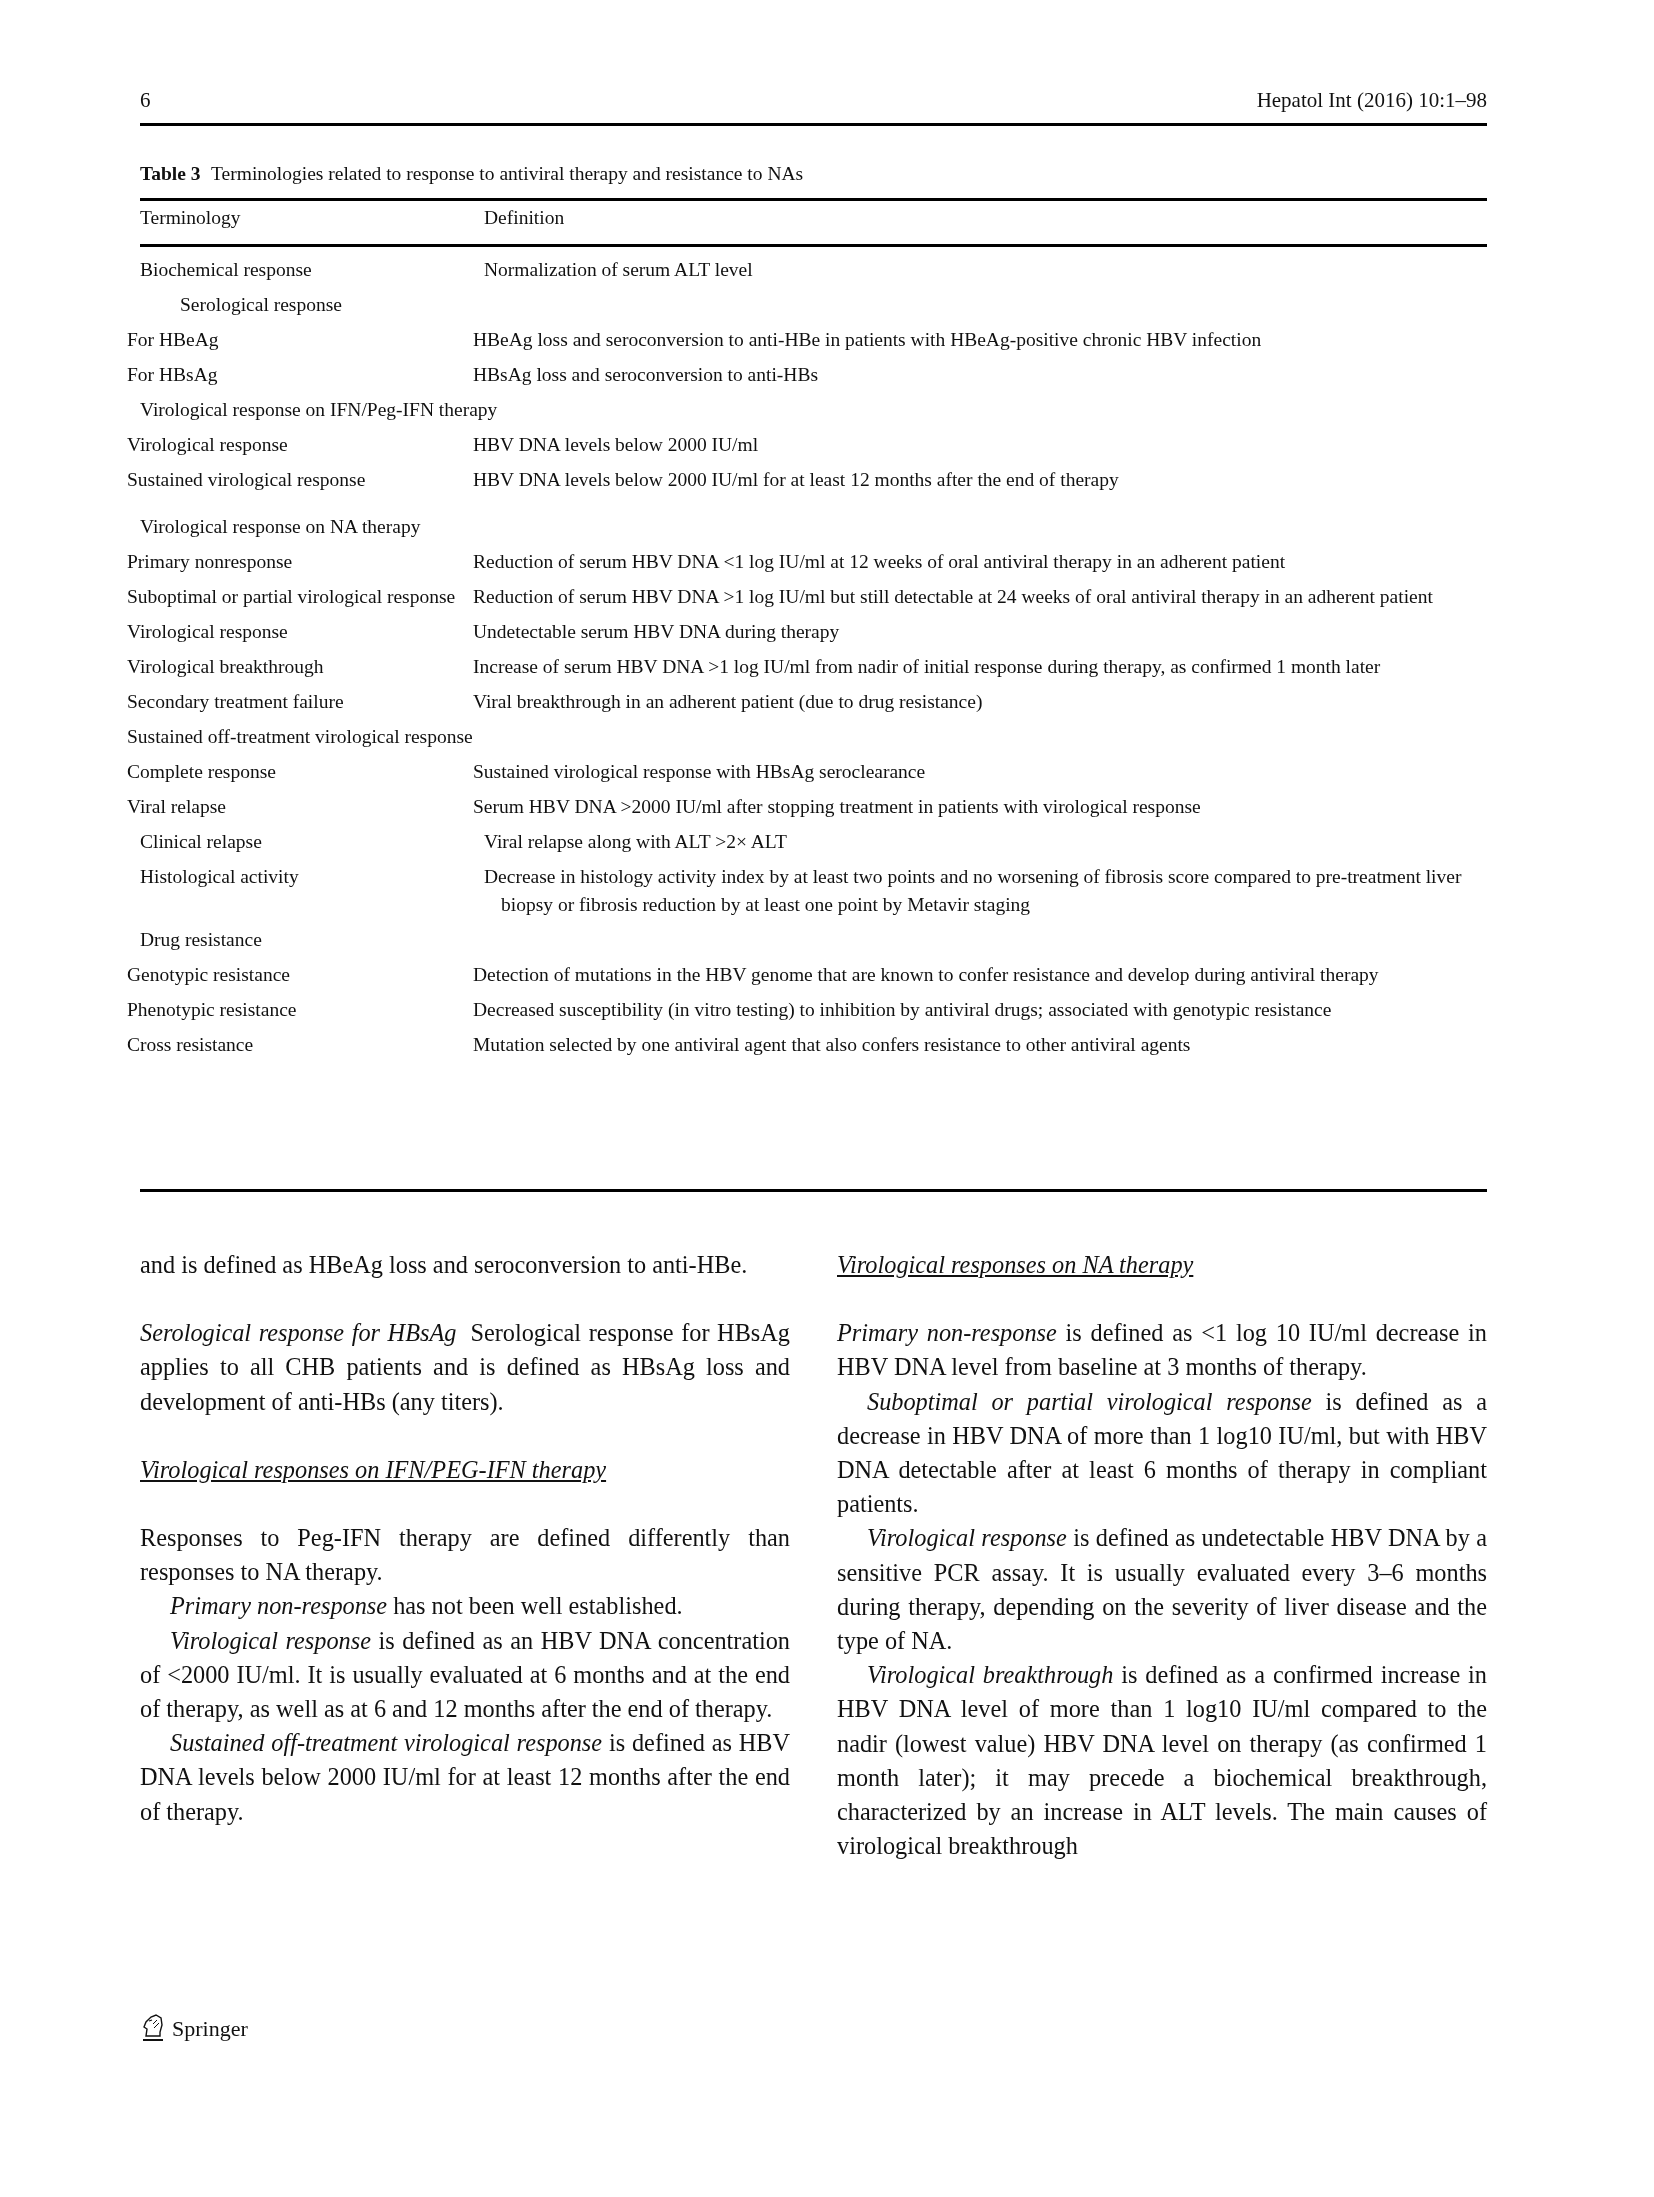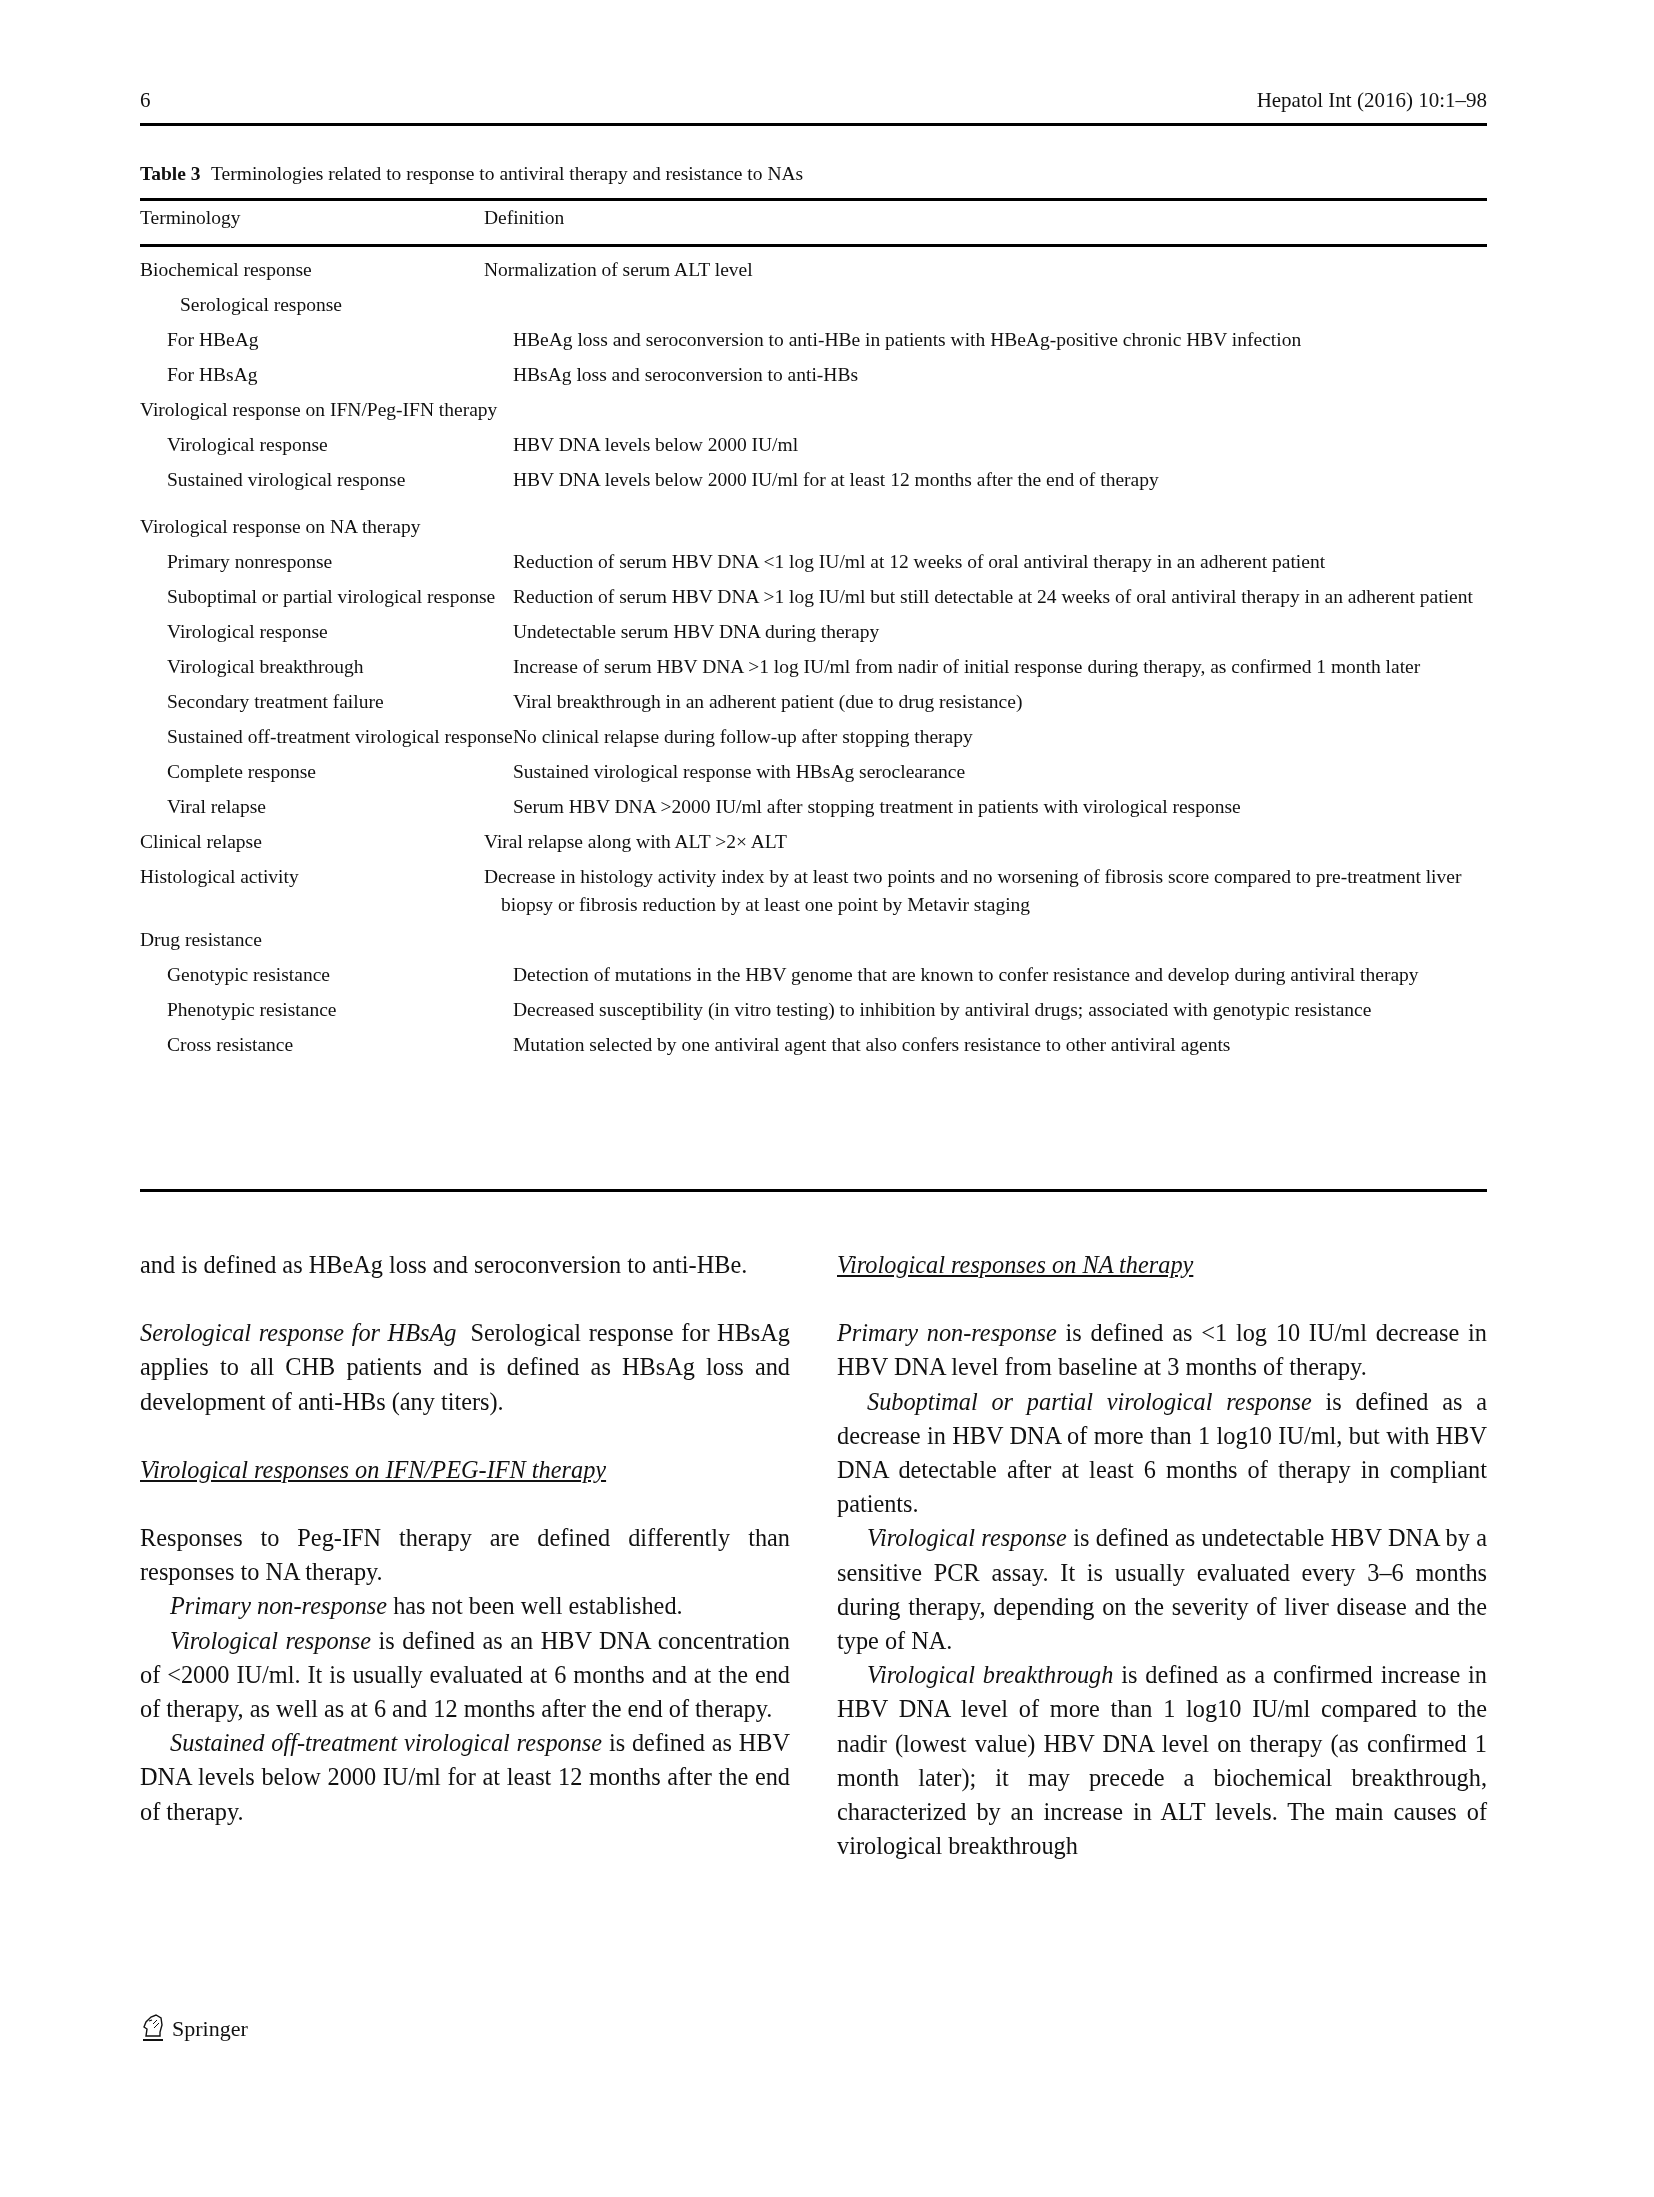--- a/index.html
+++ b/index.html
@@ -18,21 +18,21 @@
   .rule.mid { top: 244px; height: 2.5px; }
   .rule.bot { top: 1189px; height: 2.5px; }
 
   .col-head { position: absolute; top: 207px; font-size: 19.5px; }
   .col-head.term { left: 140px; }
   .col-head.def { left: 484px; }
 
   .tbl { position: absolute; left: 140px; top: 256px; width: 1347px; font-size: 19.5px; line-height: 28px; }
   .row { display: flex; margin-bottom: 7px; }
   .row .t { width: 344px; flex: none; }
-  .row .t.ind { padding-left: 4px; width: 329px; margin-left: 40px; }
+  .row .t.ind { padding-left: 4px; width: 329px; }
   .row .d { flex: 1; }
   .hang { padding-left: 17px; text-indent: -17px; }
 
   .col { position: absolute; top: 1248px; width: 650px; font-size: 24.3px; line-height: 34.2px;
          text-align: justify; }
   .col.left { left: 140px; }
   .col.right { left: 837px; }
   .col p { margin: 0; }
   .col p.ind { text-indent: 30px; }
   .col .sect { font-style: italic; margin: 0; text-decoration: underline; }
@@ -109,21 +109,20 @@
     <div class="row">
       <div class="t ind hang">Virological breakthrough</div>
       <div class="d hang">Increase of serum HBV DNA &gt;1 log IU/ml from nadir of initial response during therapy, as confirmed 1 month later</div>
     </div>
     <div class="row">
       <div class="t ind hang">Secondary treatment failure</div>
       <div class="d hang">Viral breakthrough in an adherent patient (due to drug resistance)</div>
     </div>
     <div class="row">
       <div class="t ind hang">Sustained off-treatment virological response</div>
-      <div class="d hang">No clinical relapse during follow-up after stopping therapy</div>
     </div>
     <div class="row">
       <div class="t ind hang">Complete response</div>
       <div class="d hang">Sustained virological response with HBsAg seroclearance</div>
     </div>
     <div class="row">
       <div class="t ind hang">Viral relapse</div>
       <div class="d hang">Serum HBV DNA &gt;2000 IU/ml after stopping treatment in patients with virological response</div>
     </div>
     <div class="row">

